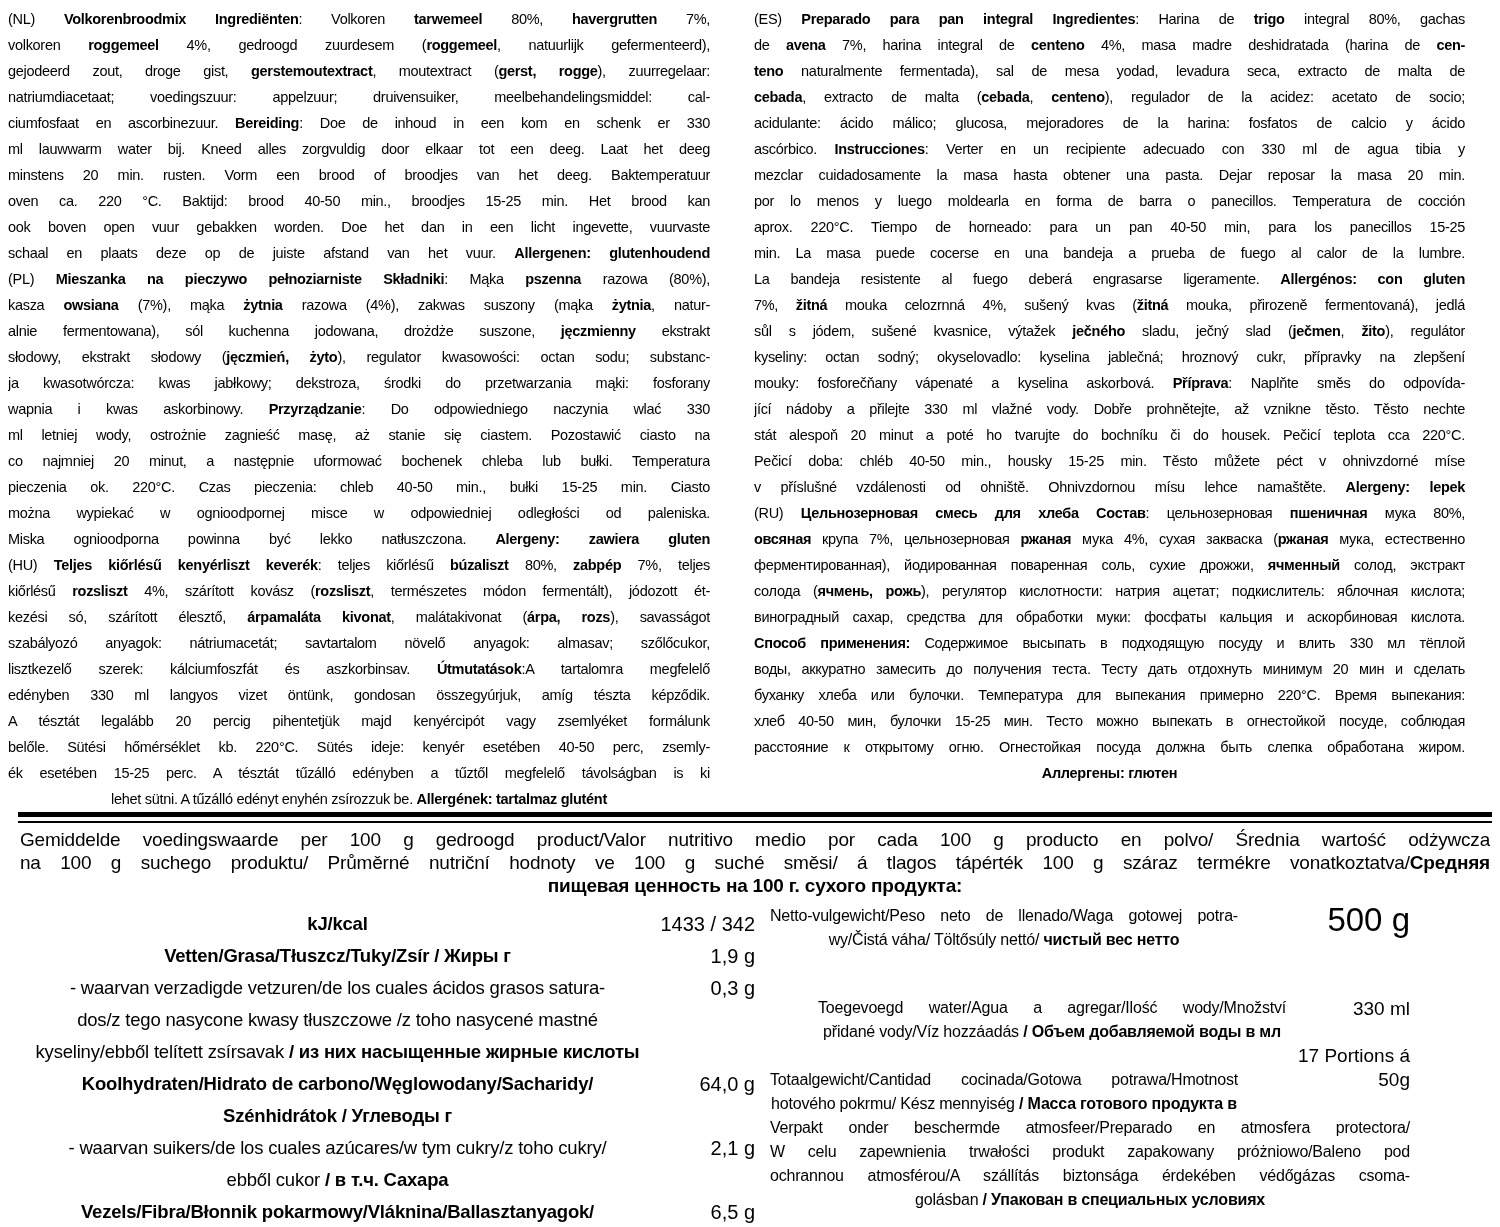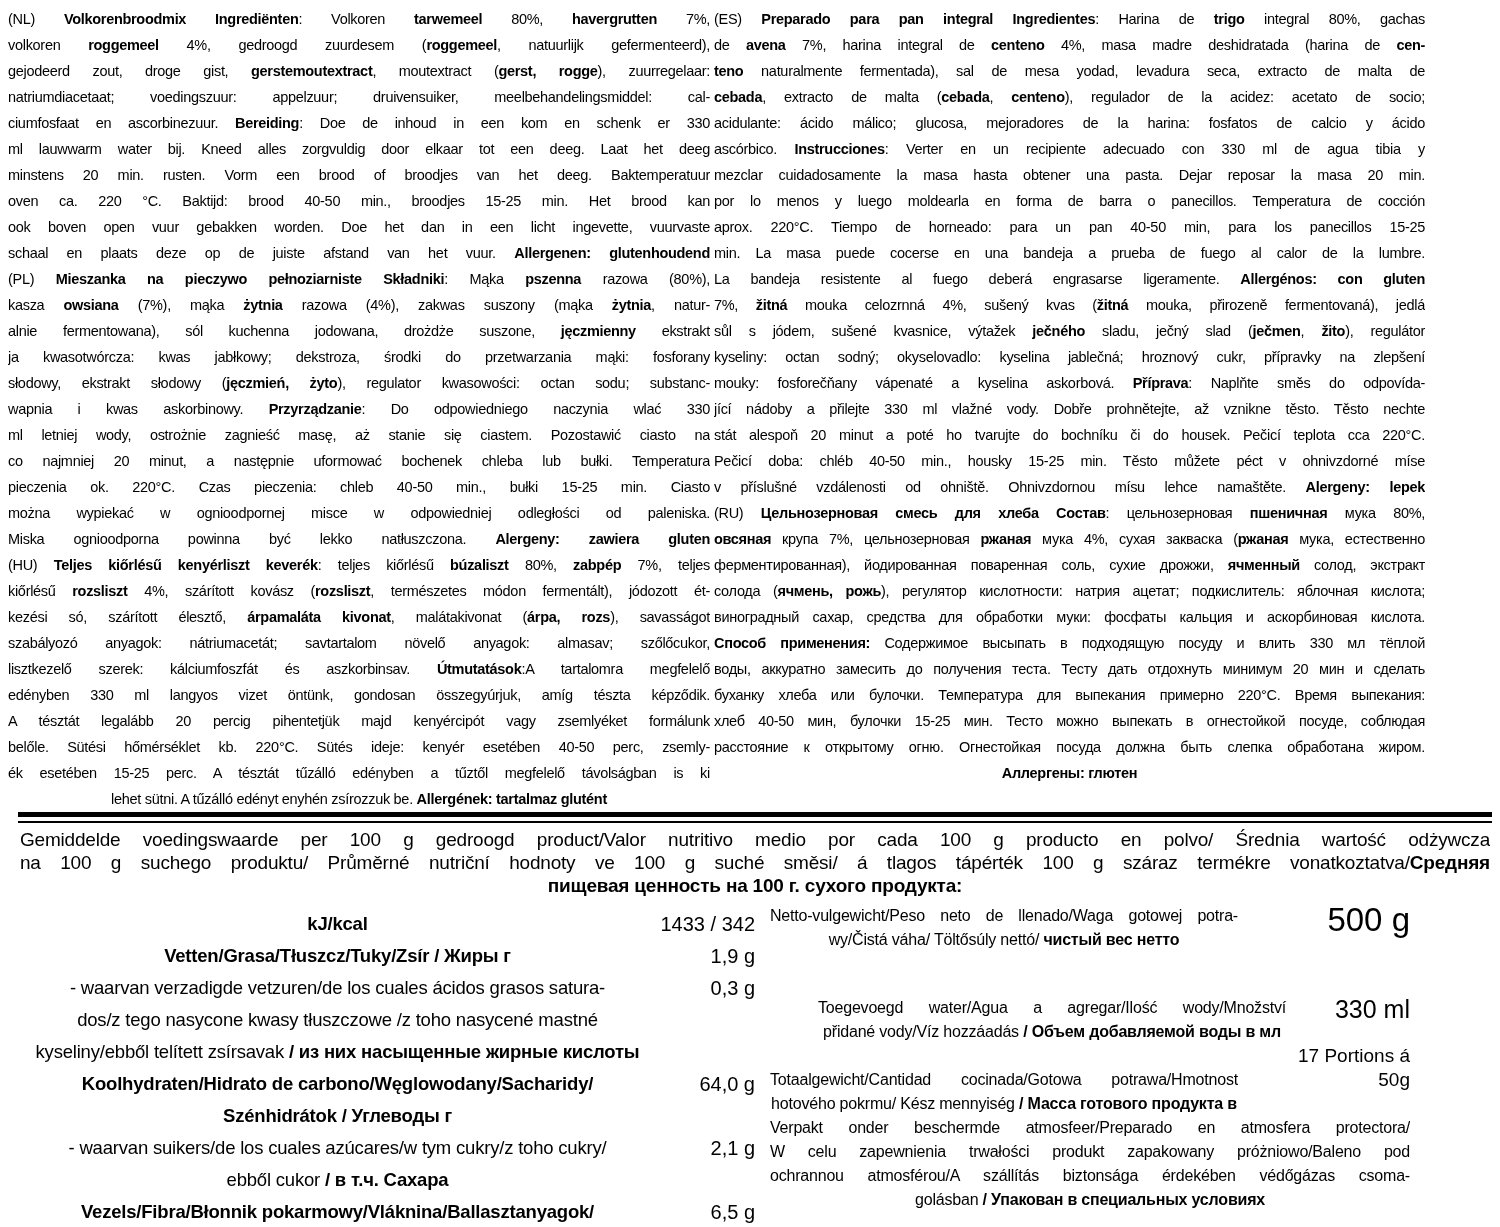--- a/index.html
+++ b/index.html
@@ -1,19 +1,19 @@
 <!DOCTYPE html>
 <html><head>
 <meta charset="utf-8">
 <style>
   html,body{margin:0;padding:0;background:#ffffff;}
   body{width:1500px;height:1227px;color:#000;font-family:"Liberation Sans",sans-serif;-webkit-font-smoothing:antialiased;}
   .label{position:relative;width:1500px;height:1227px;overflow:hidden;background:#fff;}
   
-  .cols{display:flex;padding:6px 16px 0 8px;}
+  .cols{display:flex;padding:6px 16px 0 8px;gap:40px;}
   .col{font-size:14.5px;letter-spacing:-0.3px;}
   .col.left{width:702px;margin-right:4px;}
   .col.right{width:711px;}
   .ln{height:26px;line-height:26px;overflow:hidden;text-justify:inter-word;}
   .ln.j{text-align:justify;text-align-last:justify;}
   .ln.l{text-align:center;}
   .b{font-weight:bold;}
   
   .rule{margin:0 8px 0 18px;}
   .rule-top{border-top:5px solid #000;border-bottom:2px solid #000;height:4px;}
@@ -28,21 +28,21 @@
   .t-left .ln{height:24px;line-height:24px;font-size:18.5px;letter-spacing:-0.2px;margin-top:8px;}
   .t-left .val{position:absolute;top:1px;right:0;font-size:20px;white-space:nowrap;margin-left:47px;}
   .t-right{flex:1;margin-left:15px;}
   .t-right .row{position:relative;min-height:24px;}
   .t-right .row.gap{margin-top:44px;margin-left:48px;}
   .t-right .lbl{width:468px;}
   .t-right .row.wide .lbl{width:100%;}
   .t-right .ln{height:24px;line-height:24px;font-size:16px;letter-spacing:-0.2px;}
   .t-right .val{position:absolute;right:0;white-space:nowrap;}
   .t-right .val.xl{font-size:33px;line-height:36px;top:-2px;}
-  .t-right .val.lg{font-size:25px;line-height:26px;top:0;}
+  .t-right .val.lg{font-size:19px;line-height:26px;top:0;}
   .t-right .val.md{font-size:19px;line-height:24px;top:0;}
   .t-right .val.sm{font-size:19px;line-height:24px;top:0;}
 </style>
 </head>
 <body>
 
 <div class="label">
   <div class="cols">
     <div class="col left">
         <div class="ln j"><span>(NL) </span><span class="b">Volkorenbroodmix Ingrediënten</span><span>: Volkoren </span><span class="b">tarwemeel</span><span> 80%, </span><span class="b">havergrutten</span><span> 7%,</span></div>
@@ -51,22 +51,22 @@
         <div class="ln j"><span>natriumdiacetaat; voedingszuur: appelzuur; druivensuiker, meelbehandelingsmiddel: cal-</span></div>
         <div class="ln j"><span>ciumfosfaat en ascorbinezuur. </span><span class="b">Bereiding</span><span>: Doe de inhoud in een kom en schenk er 330</span></div>
         <div class="ln j"><span>ml lauwwarm water bij. Kneed alles zorgvuldig door elkaar tot een deeg. Laat het deeg</span></div>
         <div class="ln j"><span>minstens 20 min. rusten. Vorm een brood of broodjes van het deeg. Baktemperatuur</span></div>
         <div class="ln j"><span>oven ca. 220 °C. Baktijd: brood 40-50 min., broodjes 15-25 min. Het brood kan</span></div>
         <div class="ln j"><span>ook boven open vuur gebakken worden. Doe het dan in een licht ingevette, vuurvaste</span></div>
         <div class="ln j"><span>schaal en plaats deze op de juiste afstand van het vuur. </span><span class="b">Allergenen: glutenhoudend</span></div>
         <div class="ln j"><span>(PL) </span><span class="b">Mieszanka na pieczywo pełnoziarniste Składniki</span><span>: Mąka </span><span class="b">pszenna</span><span> razowa (80%),</span></div>
         <div class="ln j"><span>kasza </span><span class="b">owsiana</span><span> (7%), mąka </span><span class="b">żytnia</span><span> razowa (4%), zakwas suszony (mąka </span><span class="b">żytnia</span><span>, natur-</span></div>
         <div class="ln j"><span>alnie fermentowana), sól kuchenna jodowana, drożdże suszone, </span><span class="b">jęczmienny</span><span> ekstrakt</span></div>
+        <div class="ln j"><span>słodowy, ekstrakt słodowy (</span><span class="b">jęczmień, żyto</span><span>), regulator kwasowości: octan sodu; substanc-</span></div>
         <div class="ln j"><span>ja kwasotwórcza: kwas jabłkowy; dekstroza, środki do przetwarzania mąki: fosforany</span></div>
-        <div class="ln j"><span>słodowy, ekstrakt słodowy (</span><span class="b">jęczmień, żyto</span><span>), regulator kwasowości: octan sodu; substanc-</span></div>
         <div class="ln j"><span>wapnia i kwas askorbinowy. </span><span class="b">Przyrządzanie</span><span>: Do odpowiedniego naczynia wlać 330</span></div>
         <div class="ln j"><span>ml letniej wody, ostrożnie zagnieść masę, aż stanie się ciastem. Pozostawić ciasto na</span></div>
         <div class="ln j"><span>co najmniej 20 minut, a następnie uformować bochenek chleba lub bułki. Temperatura</span></div>
         <div class="ln j"><span>pieczenia ok. 220°C. Czas pieczenia: chleb 40-50 min., bułki 15-25 min. Ciasto</span></div>
         <div class="ln j"><span>można wypiekać w ognioodpornej misce w odpowiedniej odległości od paleniska.</span></div>
         <div class="ln j"><span>Miska ognioodporna powinna być lekko natłuszczona. </span><span class="b">Alergeny: zawiera gluten</span></div>
         <div class="ln j"><span>(HU) </span><span class="b">Teljes kiőrlésű kenyérliszt keverék</span><span>: teljes kiőrlésű </span><span class="b">búzaliszt</span><span> 80%, </span><span class="b">zabpép</span><span> 7%, teljes</span></div>
         <div class="ln j"><span>kiőrlésű </span><span class="b">rozsliszt</span><span> 4%, szárított kovász (</span><span class="b">rozsliszt</span><span>, természetes módon fermentált), jódozott ét-</span></div>
         <div class="ln j"><span>kezési só, szárított élesztő, </span><span class="b">árpamaláta kivonat</span><span>, malátakivonat (</span><span class="b">árpa, rozs</span><span>), savasságot</span></div>
         <div class="ln j"><span>szabályozó anyagok: nátriumacetát; savtartalom növelő anyagok: almasav; szőlőcukor,</span></div>

